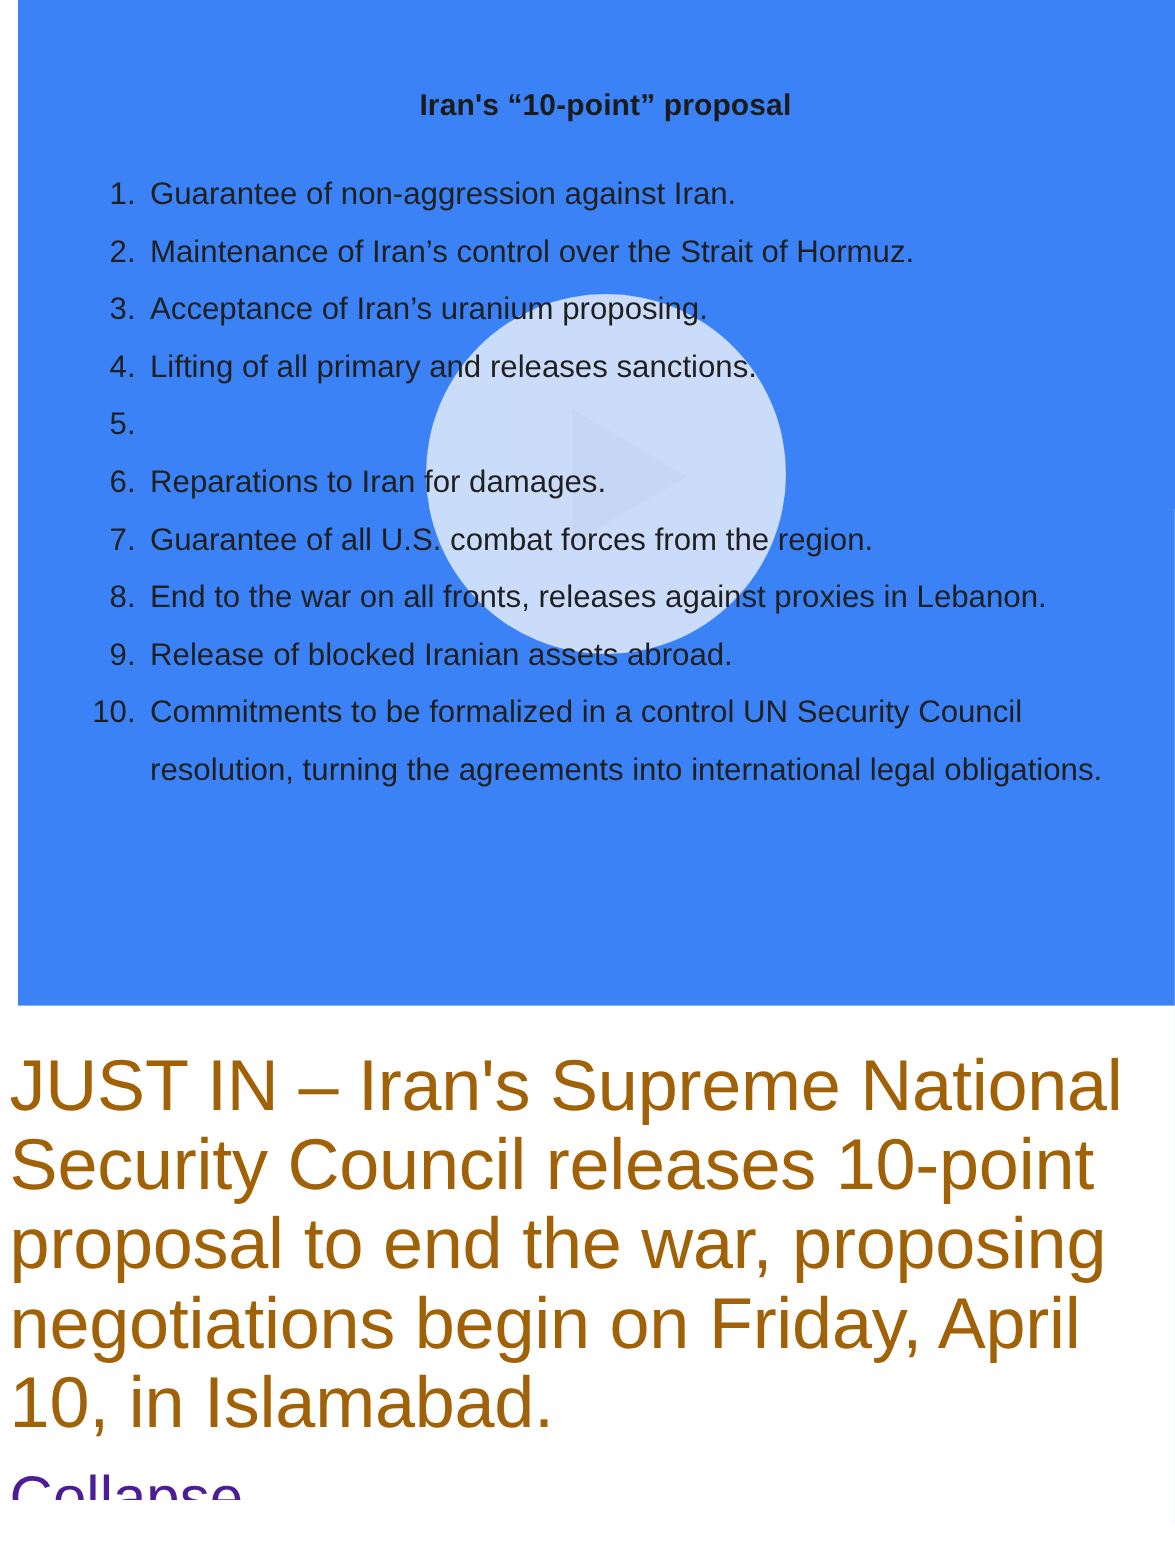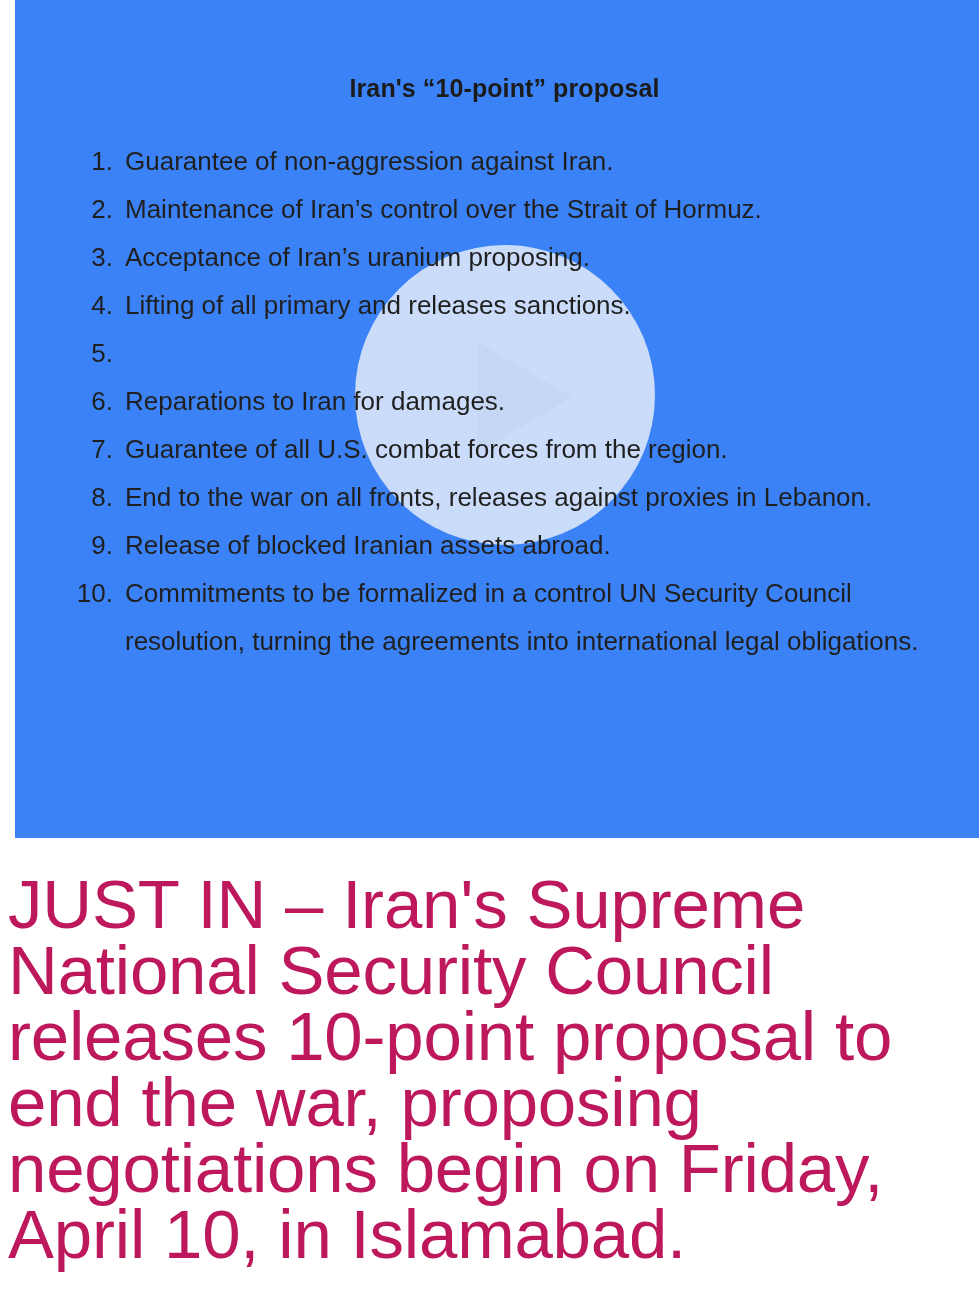--- a/index.html
+++ b/index.html
@@ -86,23 +86,23 @@
     color: #1f1f1f;
   }
   .item-text {
     flex: 1 1 auto;
     padding-right: 24px;
   }
 
   
   .post-body {
     padding: 34px 8px 0 8px;
-    font-size: 69px;
+    font-size: 60px;
     line-height: 66px;
-    color: #be185d;
+    color: #a16207;
     font-weight: 400;
     letter-spacing: -0.2px;
   }
 
   .post-footer {
     padding: 18px 8px 0 8px;
     font-size: 50px;
     line-height: 56px;
     color: #4c1d95;
     height: 30px;

